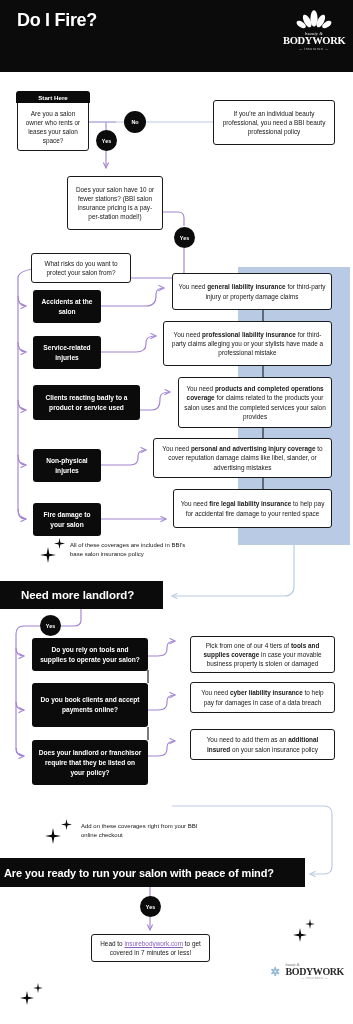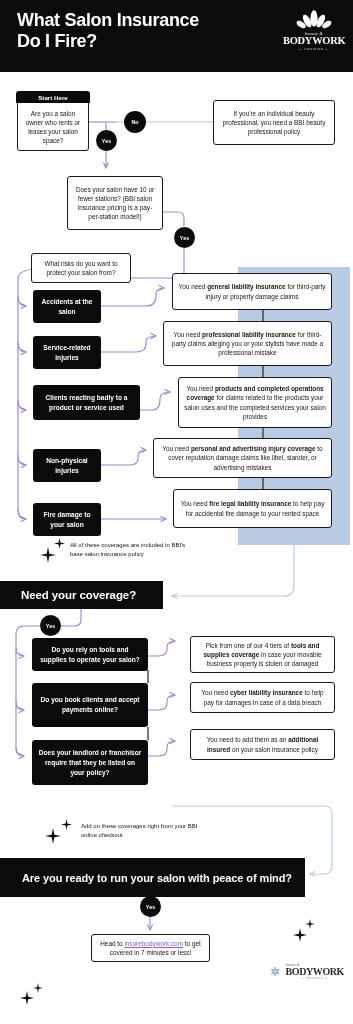--- a/index.html
+++ b/index.html
@@ -75,21 +75,20 @@
   svg.flow{ position:absolute; left:0; top:0; width:353px; height:1024px;
     pointer-events:none; overflow:visible; }
 
   .spark{ position:absolute; }
 </style>
 </head>
 <body>
 
 <div class="abs" id="header">
   <div id="header-title">
-    <div>What Salon Insurance</div>
     <div>Do I Fire?</div>
   </div>
   <div id="header-logo">
     <svg class="logo-lotus" width="40" height="20" viewBox="0 0 40 20">
       <ellipse cx="20" cy="8.5" rx="3.6" ry="8.3" fill="#ffffff"></ellipse>
       <ellipse cx="13.2" cy="11" rx="3.2" ry="7" fill="#ffffff" transform="rotate(-28 13.2 11)"></ellipse>
       <ellipse cx="26.8" cy="11" rx="3.2" ry="7" fill="#ffffff" transform="rotate(28 26.8 11)"></ellipse>
       <ellipse cx="7.2" cy="14.5" rx="2.8" ry="5.2" fill="#ffffff" transform="rotate(-58 7.2 14.5)"></ellipse>
       <ellipse cx="32.8" cy="14.5" rx="2.8" ry="5.2" fill="#ffffff" transform="rotate(58 32.8 14.5)"></ellipse>
     </svg>
@@ -244,21 +243,21 @@
   <path d="M8,0 L9.3,6.7 L16,8 L9.3,9.3 L8,16 L6.7,9.3 L0,8 L6.7,6.7 Z" fill="#0b0b0b"></path>
 </svg>
 <svg class="spark" style="left:54px; top:538px;" width="11" height="11" viewBox="0 0 16 16">
   <path d="M8,0 L9.3,6.7 L16,8 L9.3,9.3 L8,16 L6.7,9.3 L0,8 L6.7,6.7 Z" fill="#0b0b0b"></path>
 </svg>
 <div class="abs note" style="left:70px; top:541px; width:125px;">
   <span>All of these coverages are included in BBI's base salon insurance policy</span>
 </div>
 
 <div class="abs banner" style="left:0px; top:581px; width:163px; height:28px; padding-left:21px; font-size:11.5px;">
-  <span>Need your coverage?</span>
+  <span>Need more landlord?</span>
 </div>
 
 <div class="abs badge" style="left:40px; top:615px; width:21px; height:21px;">
   <span>Yes</span>
 </div>
 
 <div class="abs bbox" style="left:32px; top:638px; width:116px; height:33px;">
   <span>Do you rely on tools and supplies to operate your salon?</span>
 </div>
 <div class="abs bbox" style="left:32px; top:683px; width:116px; height:44px;">
@@ -287,21 +286,21 @@
 <svg class="spark" style="left:45px; top:828px;" width="16" height="16" viewBox="0 0 16 16">
   <path d="M8,0 L9.3,6.7 L16,8 L9.3,9.3 L8,16 L6.7,9.3 L0,8 L6.7,6.7 Z" fill="#0b0b0b"></path>
 </svg>
 <svg class="spark" style="left:61px; top:819px;" width="11" height="11" viewBox="0 0 16 16">
   <path d="M8,0 L9.3,6.7 L16,8 L9.3,9.3 L8,16 L6.7,9.3 L0,8 L6.7,6.7 Z" fill="#0b0b0b"></path>
 </svg>
 <div class="abs note" style="left:81px; top:822px; width:125px;">
   <span>Add on these coverages right from your BBI online checkout</span>
 </div>
 
-<div class="abs banner" style="left:0px; top:858px; width:305px; height:39px; padding-left:22px; font-size:11px;">
+<div class="abs banner" style="left:0px; top:858px; width:305px; height:29px; padding-left:4px; font-size:11px;">
   <span>Are you ready to run your salon with peace of mind?</span>
 </div>
 
 <div class="abs badge" style="left:140px; top:896px; width:21px; height:21px;">
   <span>Yes</span>
 </div>
 
 <div class="abs wbox" style="left:91px; top:934px; width:119px; height:28px;">
   <span>
     <span>Head to </span><a class="link" href="#">insurebodywork.com</a><span> to get covered in 7 minutes or less!</span>

